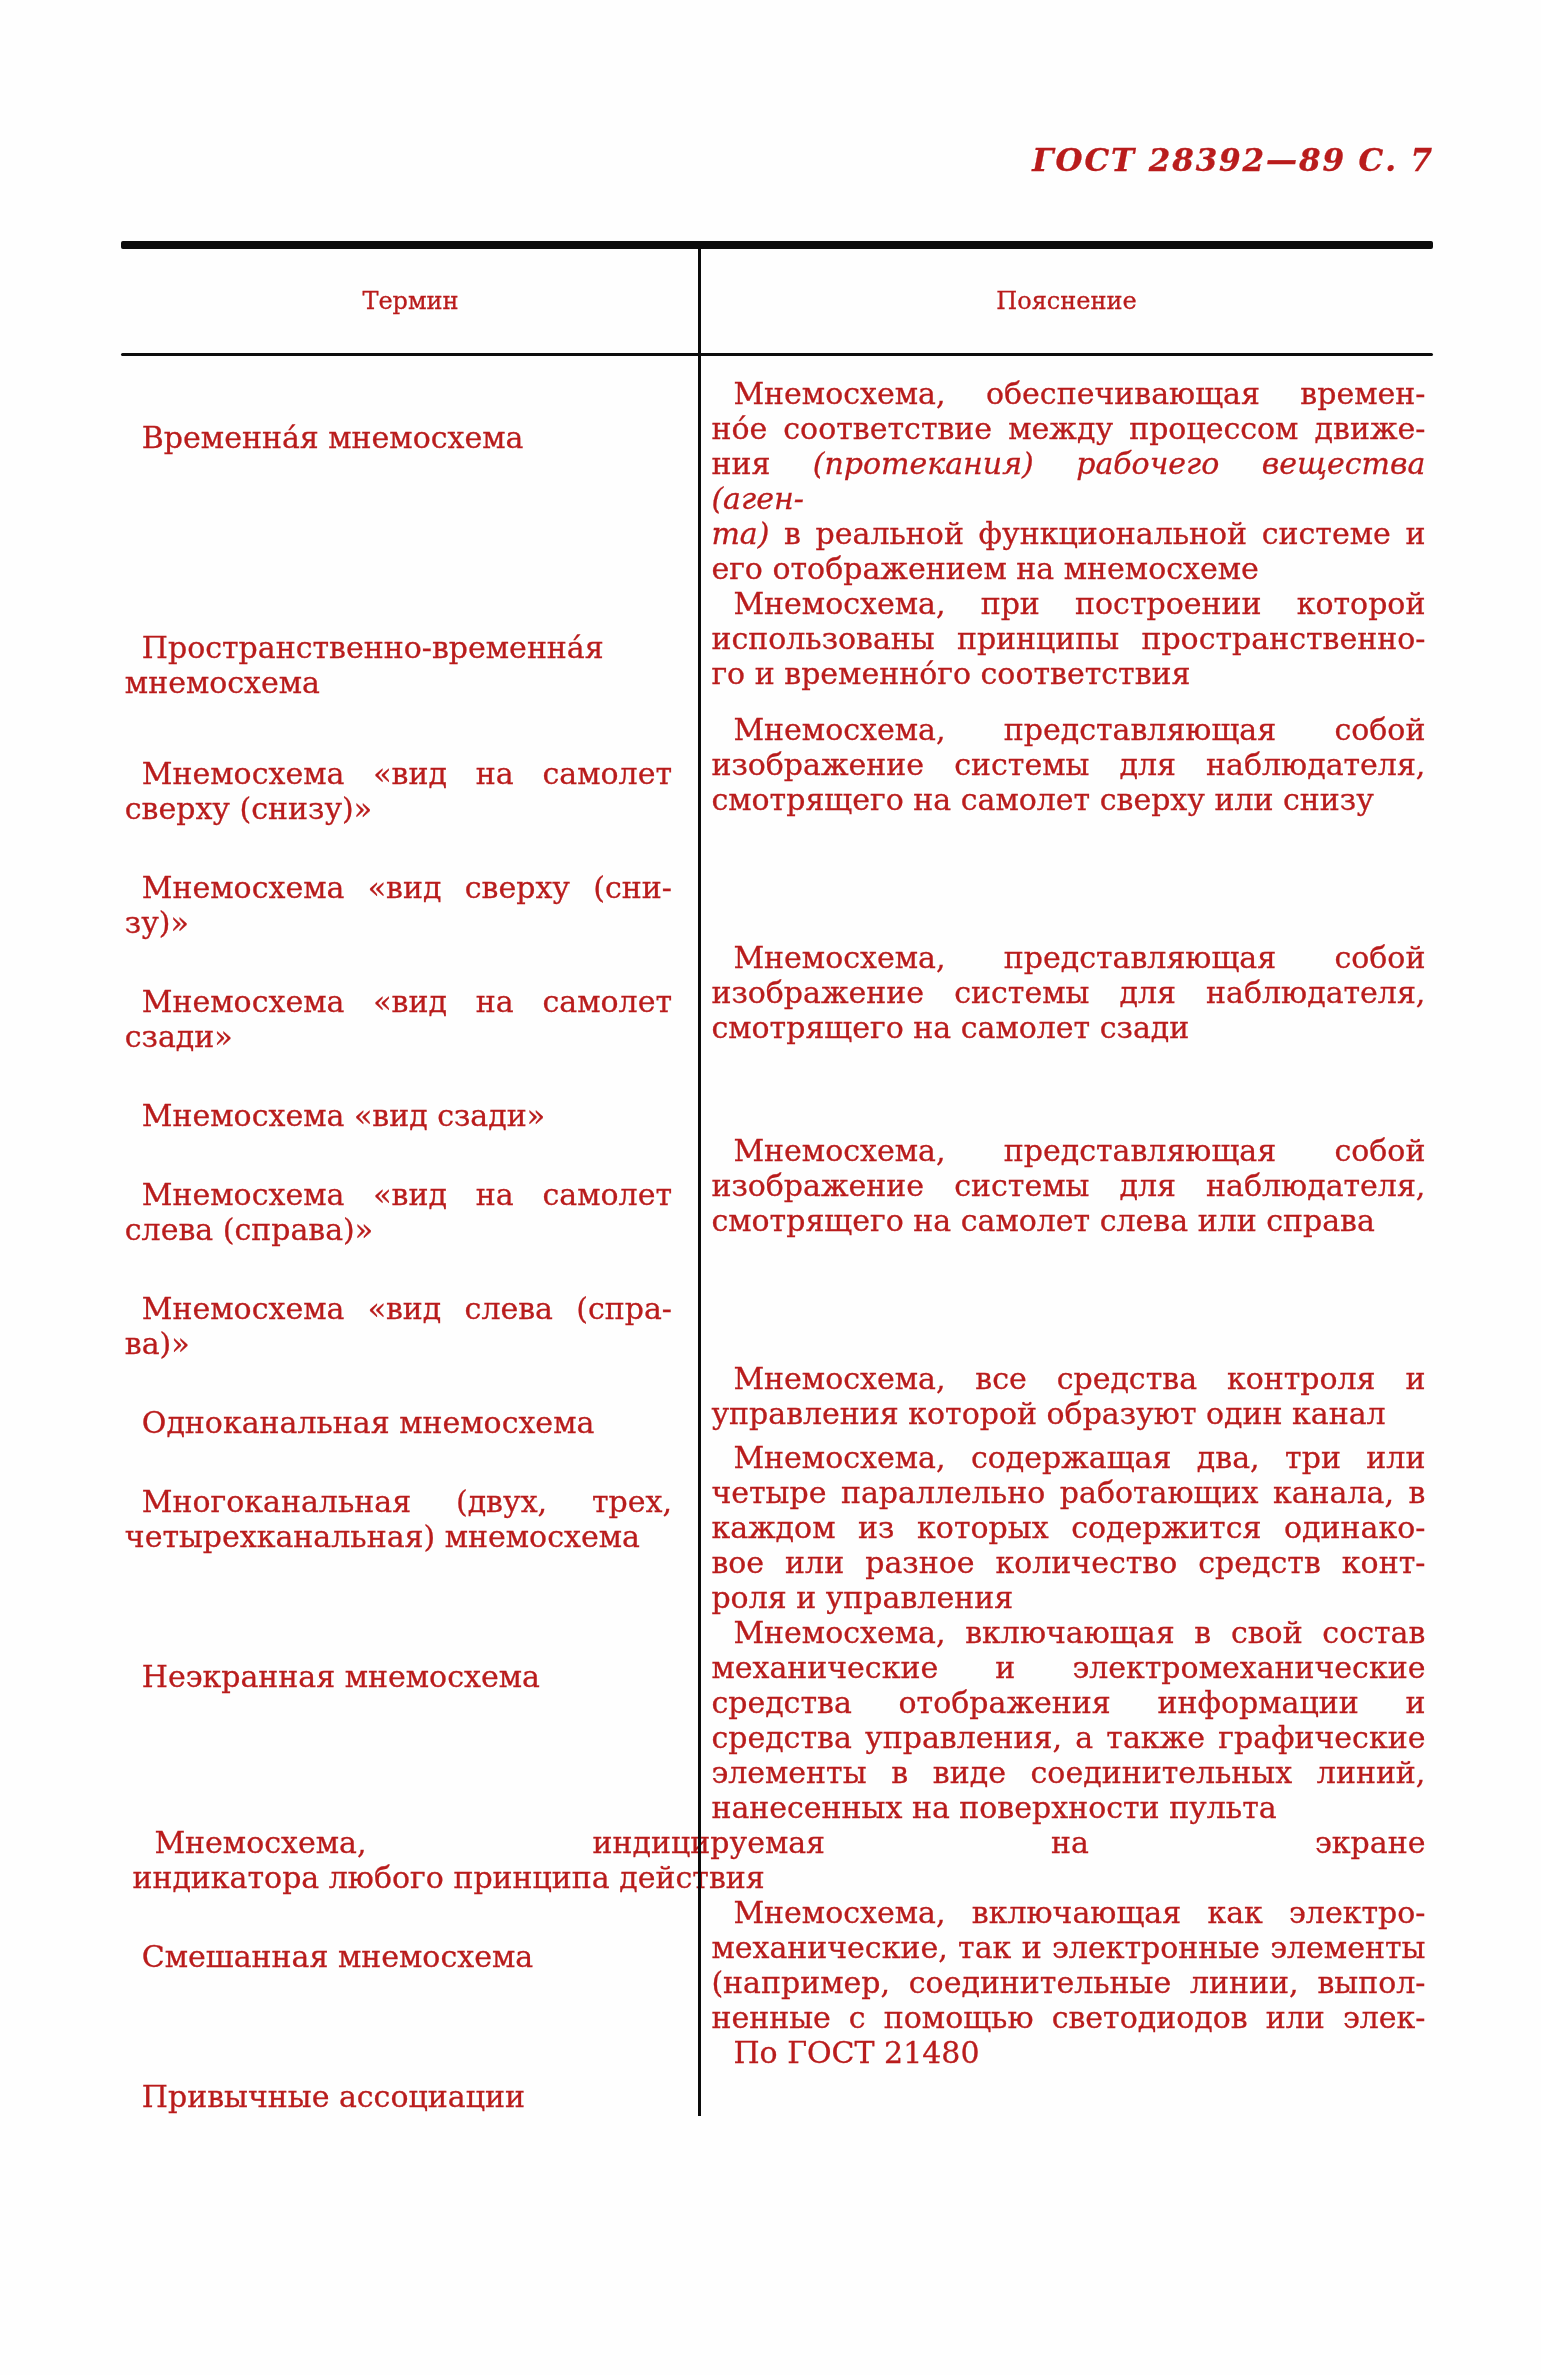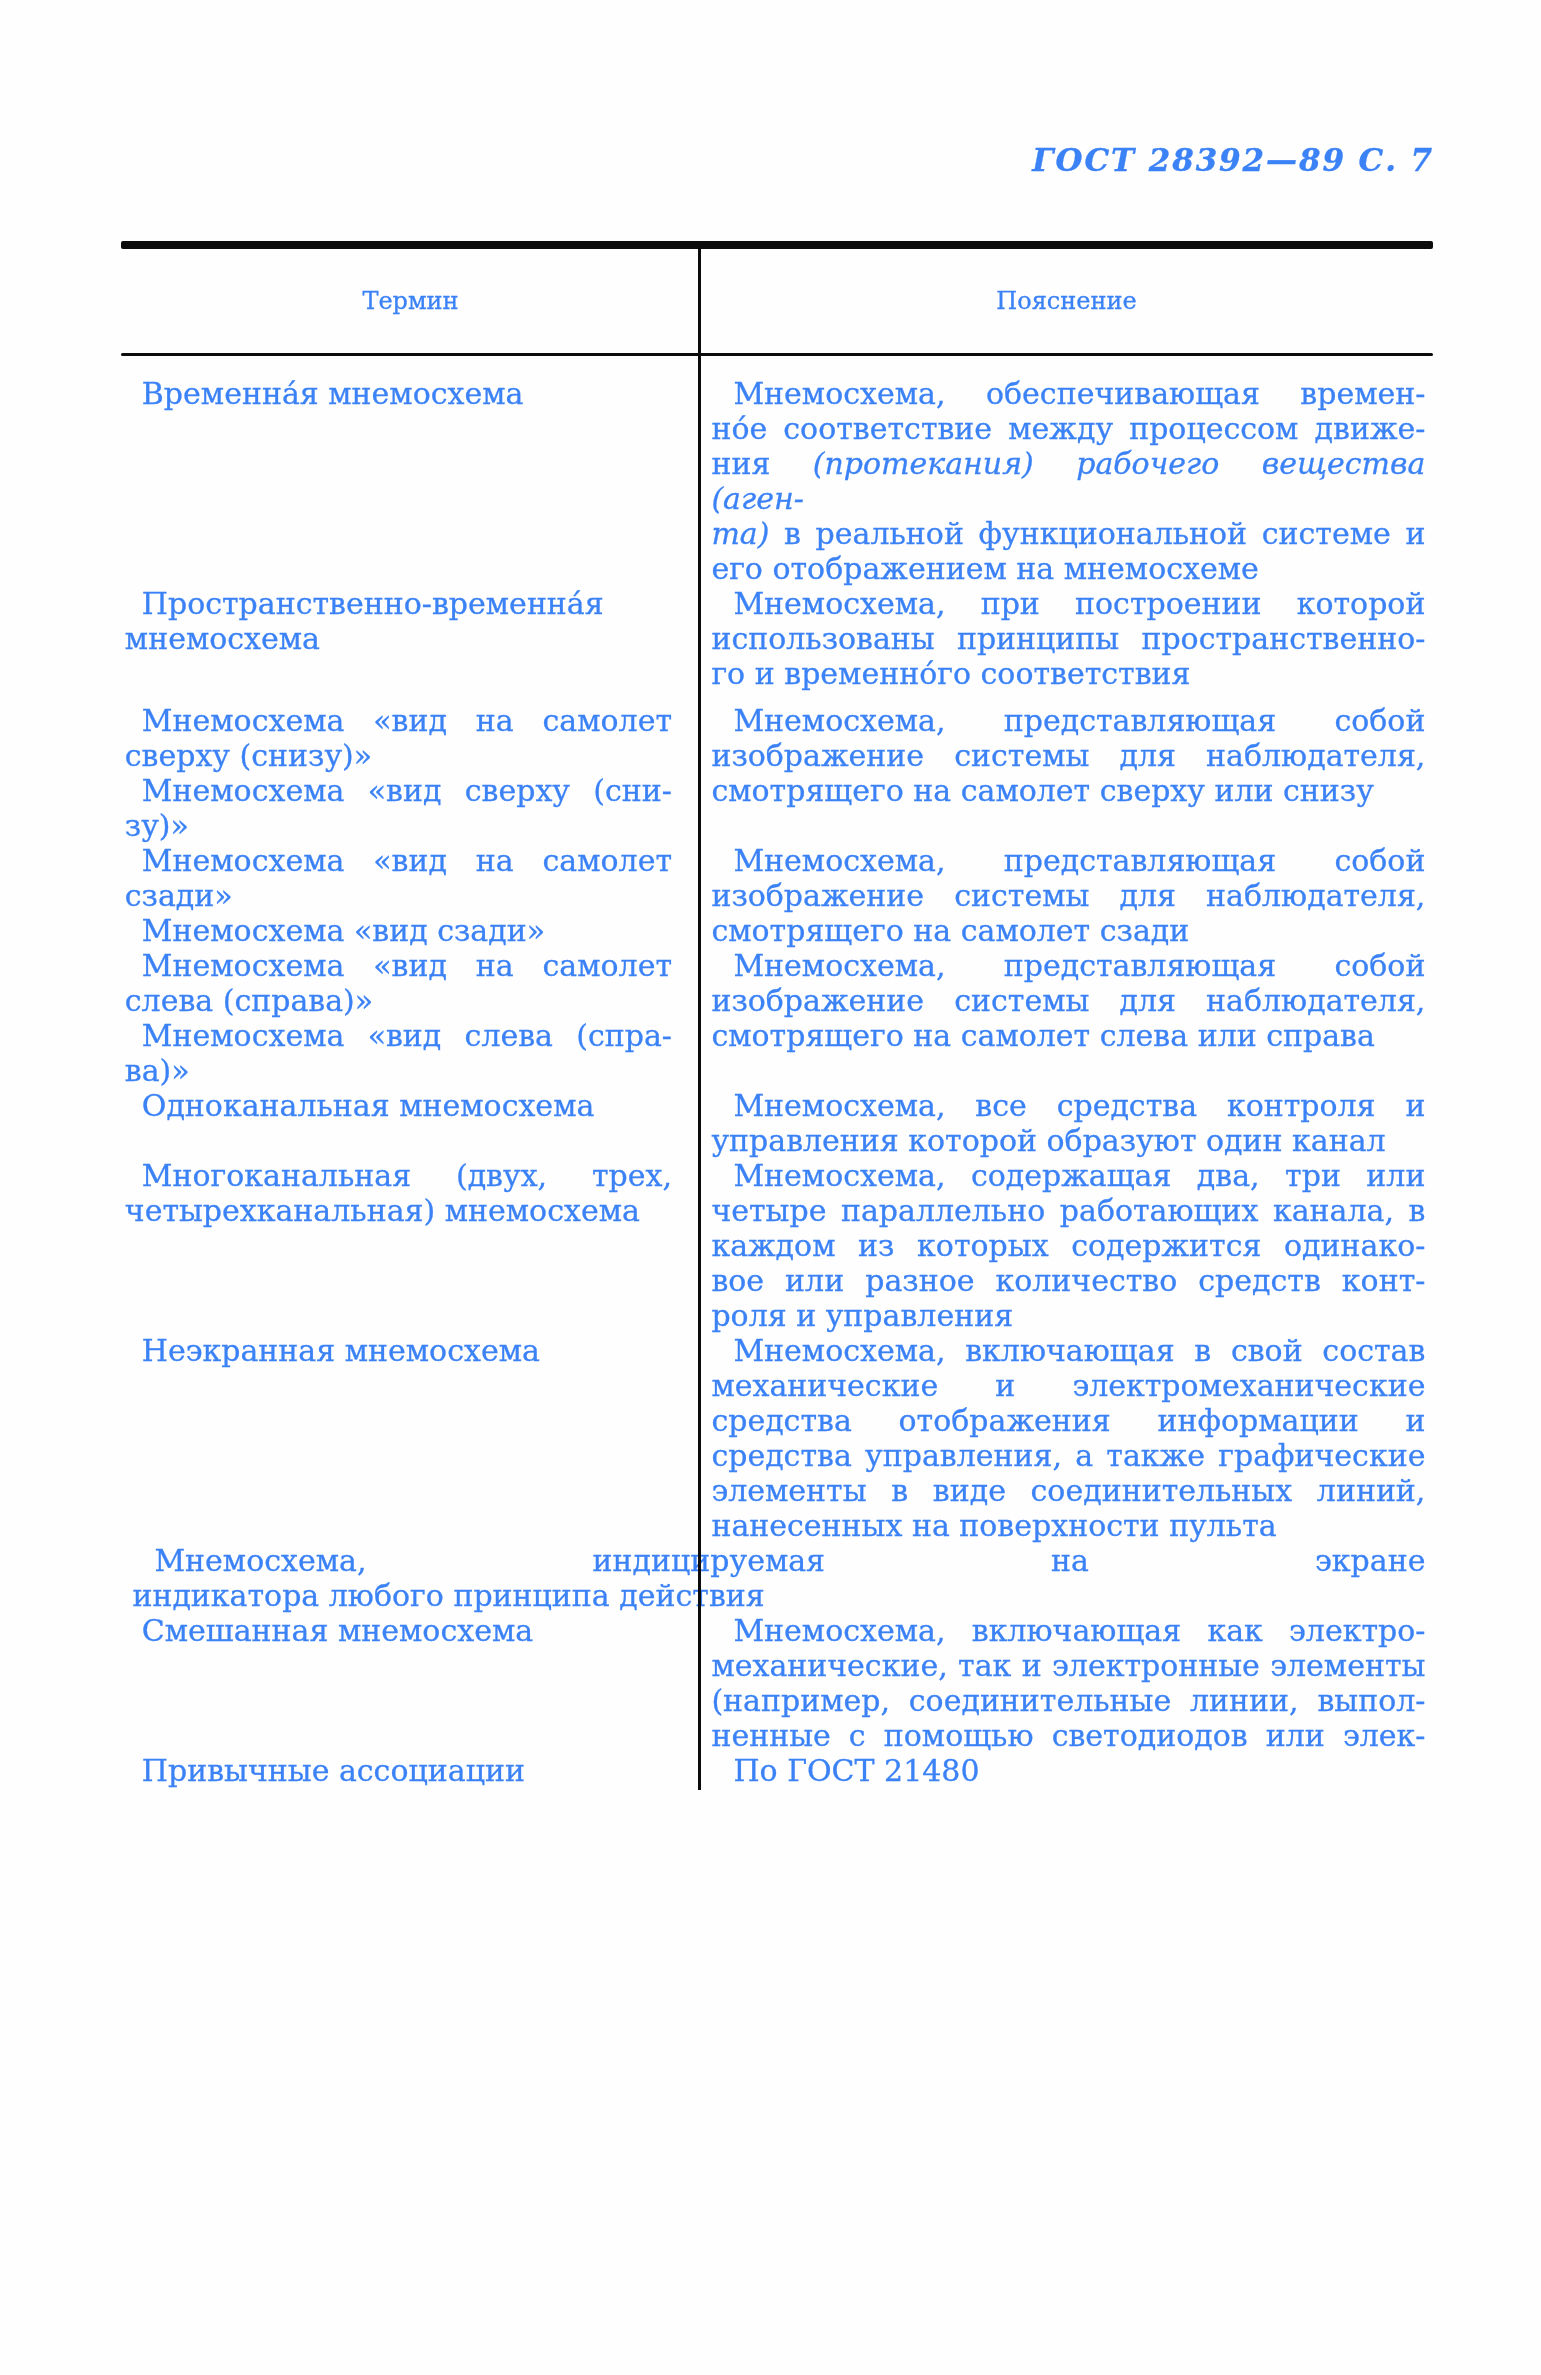--- a/index.html
+++ b/index.html
@@ -1,21 +1,21 @@
 <!DOCTYPE html>
 <html style="font-size:15px"><head>
 <meta charset="utf-8">
 <style>
   html,body{margin:0;padding:0;background:#e8e8e8;}
   .page{
     position:relative;
     width:1542px;height:2375px;
     background:#fefefe;
     font-family:"DejaVu Serif","Liberation Serif",serif;
-    color:#3b82f6;
+    color:#b91c1c;
     overflow:hidden;
     -webkit-text-stroke:0.3px currentColor;
   }
   .gost-header{
     position:absolute;top:142px;right:108px;
     font-size:31px;font-weight:bold;font-style:italic;
     letter-spacing:1.9px;white-space:nowrap;
   }
   .tbl{position:absolute;left:121px;top:241px;width:1312px;}
   .rule-top{height:7.6px;background:#0c0c0c;border-radius:1.9px;}
@@ -30,21 +30,21 @@
     background:#0c0c0c;
   }
   .tbody{position:relative;padding:20px 0 1.9px 0;font-size:30px;line-height:35px;}
   .trow{display:flex;}
   .trow:nth-child(3){margin-top:11.4px;}
   .cell{box-sizing:border-box;}
   .cell-term{width:579px;padding:0 28px 0 3.8px;}
   .cell-expl{flex:1;padding:0 7.6px 0 11.4px;}
   .ln{text-align:justify;text-align-last:justify;}
   .ln.end{text-align-last:left;}
-  .cell-term .ln.first{text-indent:17px;}
+  .cell-term .ln.first{text-indent:17px;margin-top:44px;}
   .cell-expl .ln.first{text-indent:22px;}
   .it{font-style:italic;}
 </style>
 </head>
 <body>
 
 <div class="page">
 
   <div class="gost-header">ГОСТ 28392—89 С. 7</div>
 

